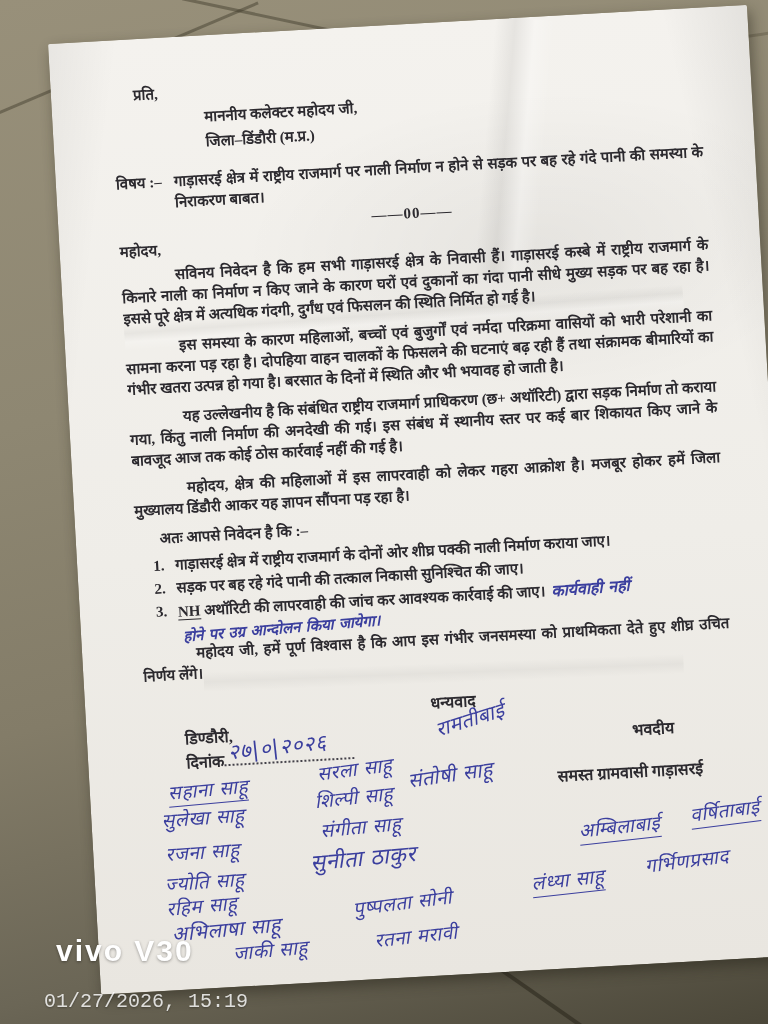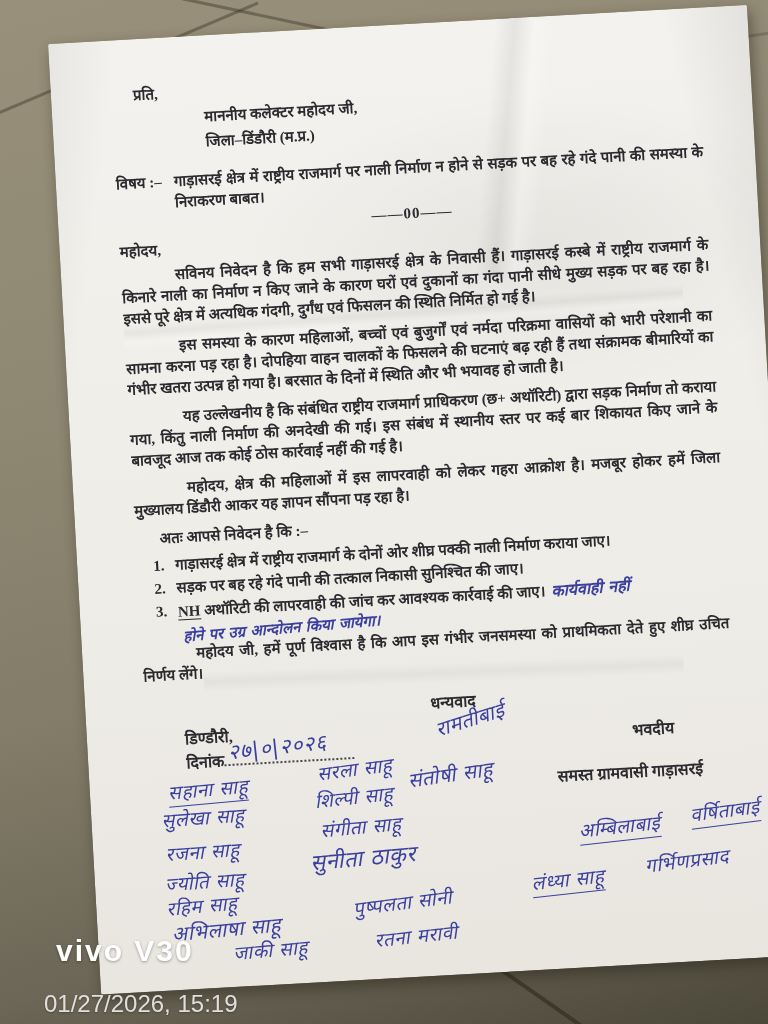--- a/index.html
+++ b/index.html
@@ -84,21 +84,21 @@
   .s14{left:256px;top:864px;transform:rotate(-4deg);}
   .s15{left:436px;top:850px;transform:rotate(-3deg);}
   .s16{left:550px;top:838px;transform:rotate(-4deg);}
   .s17{left:134px;top:904px;transform:rotate(-2deg);}
   .s18{left:276px;top:898px;transform:rotate(-3deg);}
 
   .wm-device{position:absolute;left:56px;top:934px;color:#ffffff;
     font-family:"Liberation Sans", sans-serif;font-weight:700;font-size:30px;
     letter-spacing:2px;text-shadow:0 1px 3px rgba(0,0,0,0.35);}
   .wm-time{position:absolute;left:44px;top:990px;color:rgba(255,255,255,0.82);
-    font-family:Liberation Sans, sans-serif;font-size:24px;
+    font-family:Liberation Mono, monospace;font-size:20px;
     text-shadow:0 1px 2px rgba(0,0,0,0.3);}
 </style>
 </head>
 <body>
 
 <div class="grout grout-1"></div>
 <div class="grout grout-2"></div>
 <div class="grout grout-4"></div>
 <div class="grout grout-3"></div>
 

